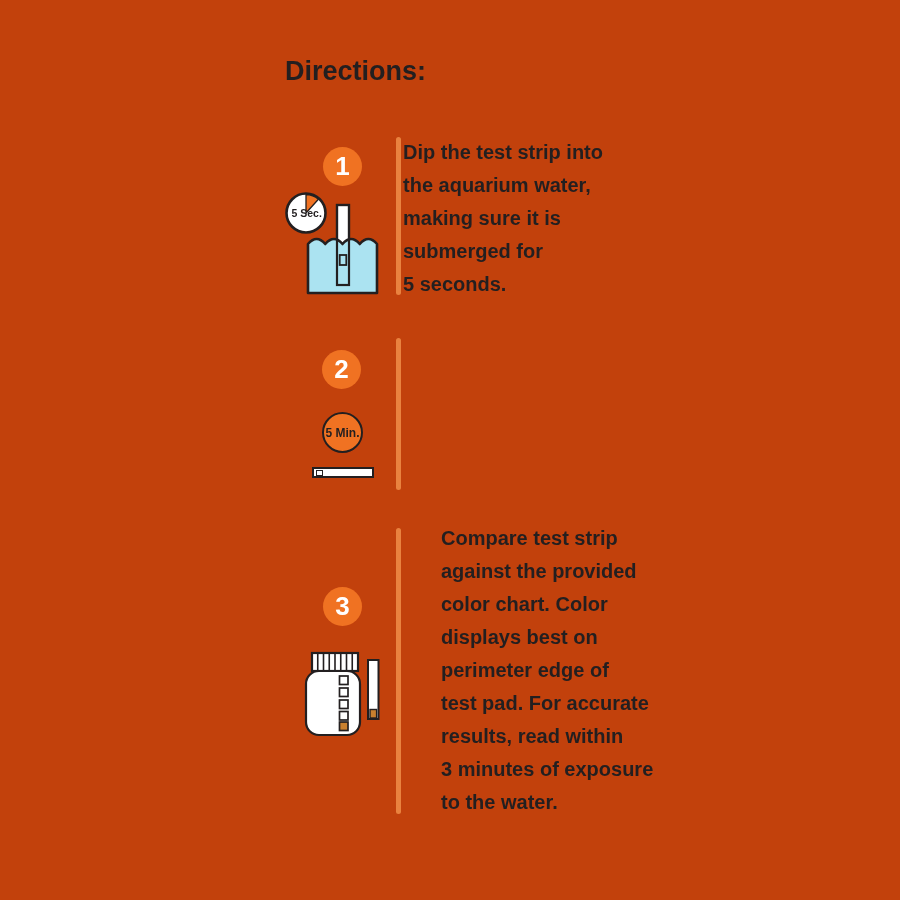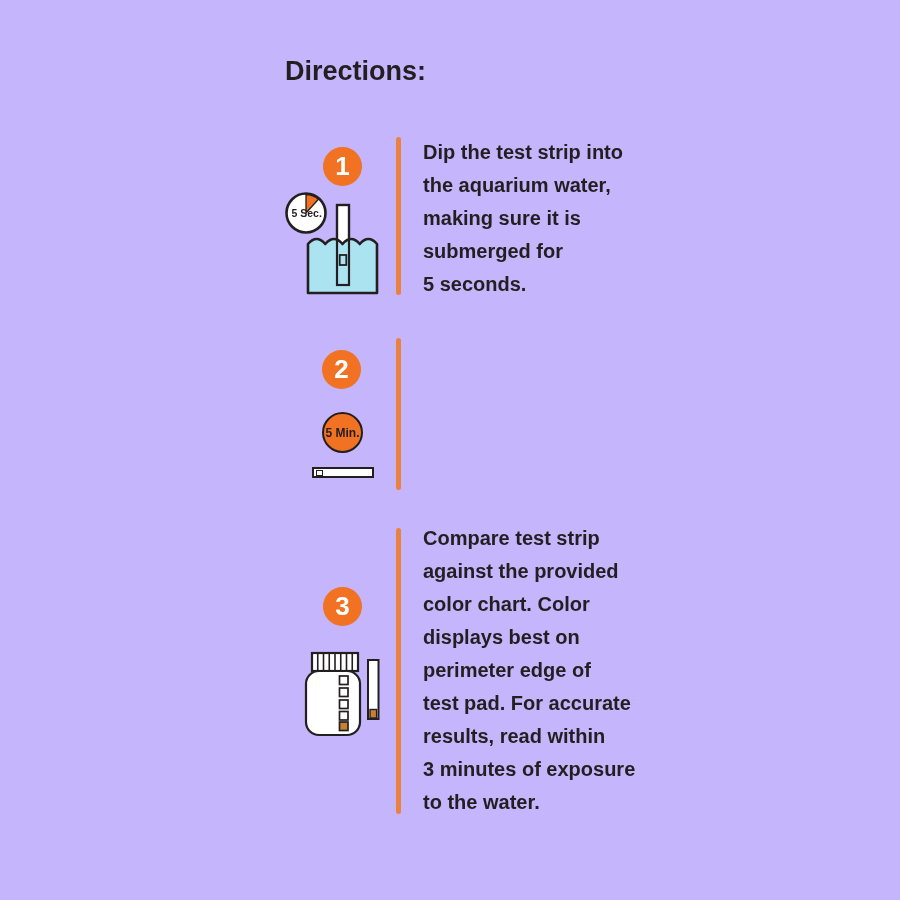--- a/index.html
+++ b/index.html
@@ -8,21 +8,21 @@
     --water: #ABE3F1;
     --ink: #231F20;
     --pad: #C9802E;
   }
   * { margin: 0; padding: 0; box-sizing: border-box; }
   html, body { background: #ffffff; }
   .canvas {
     position: relative;
     width: 900px;
     height: 900px;
-    background: #c4b5fd;
+    background: #c2410c;
     overflow: hidden;
     font-family: "Liberation Sans", sans-serif;
     color: var(--ink);
   }
   .title {
     position: absolute;
     left: 285px;
     top: 56px;
     font-size: 27px;
     font-weight: bold;
@@ -34,31 +34,31 @@
     width: 5px;
     background: var(--line);
     border-radius: 3px;
   }
   .seg1 { top: 137px; height: 158px; }
   .seg2 { top: 338px; height: 152px; }
   .seg3 { top: 528px; height: 286px; }
 
   .steptext {
     position: absolute;
-    left: 423px;
+    left: 403px;
     width: 225px;
     font-size: 20px;
     font-weight: bold;
     line-height: 33px;
     color: var(--ink);
     white-space: pre-line;
   }
   .t1 { top: 136px; }
   .t2 { top: 332px; }
-  .t3 { top: 522px; }
+  .t3 { top: 522px; margin-left: 38px; }
 
   .badge {
     position: absolute;
     width: 39px;
     height: 39px;
     border-radius: 50%;
     background: var(--orange);
     color: #ffffff;
     display: flex;
     align-items: center;

